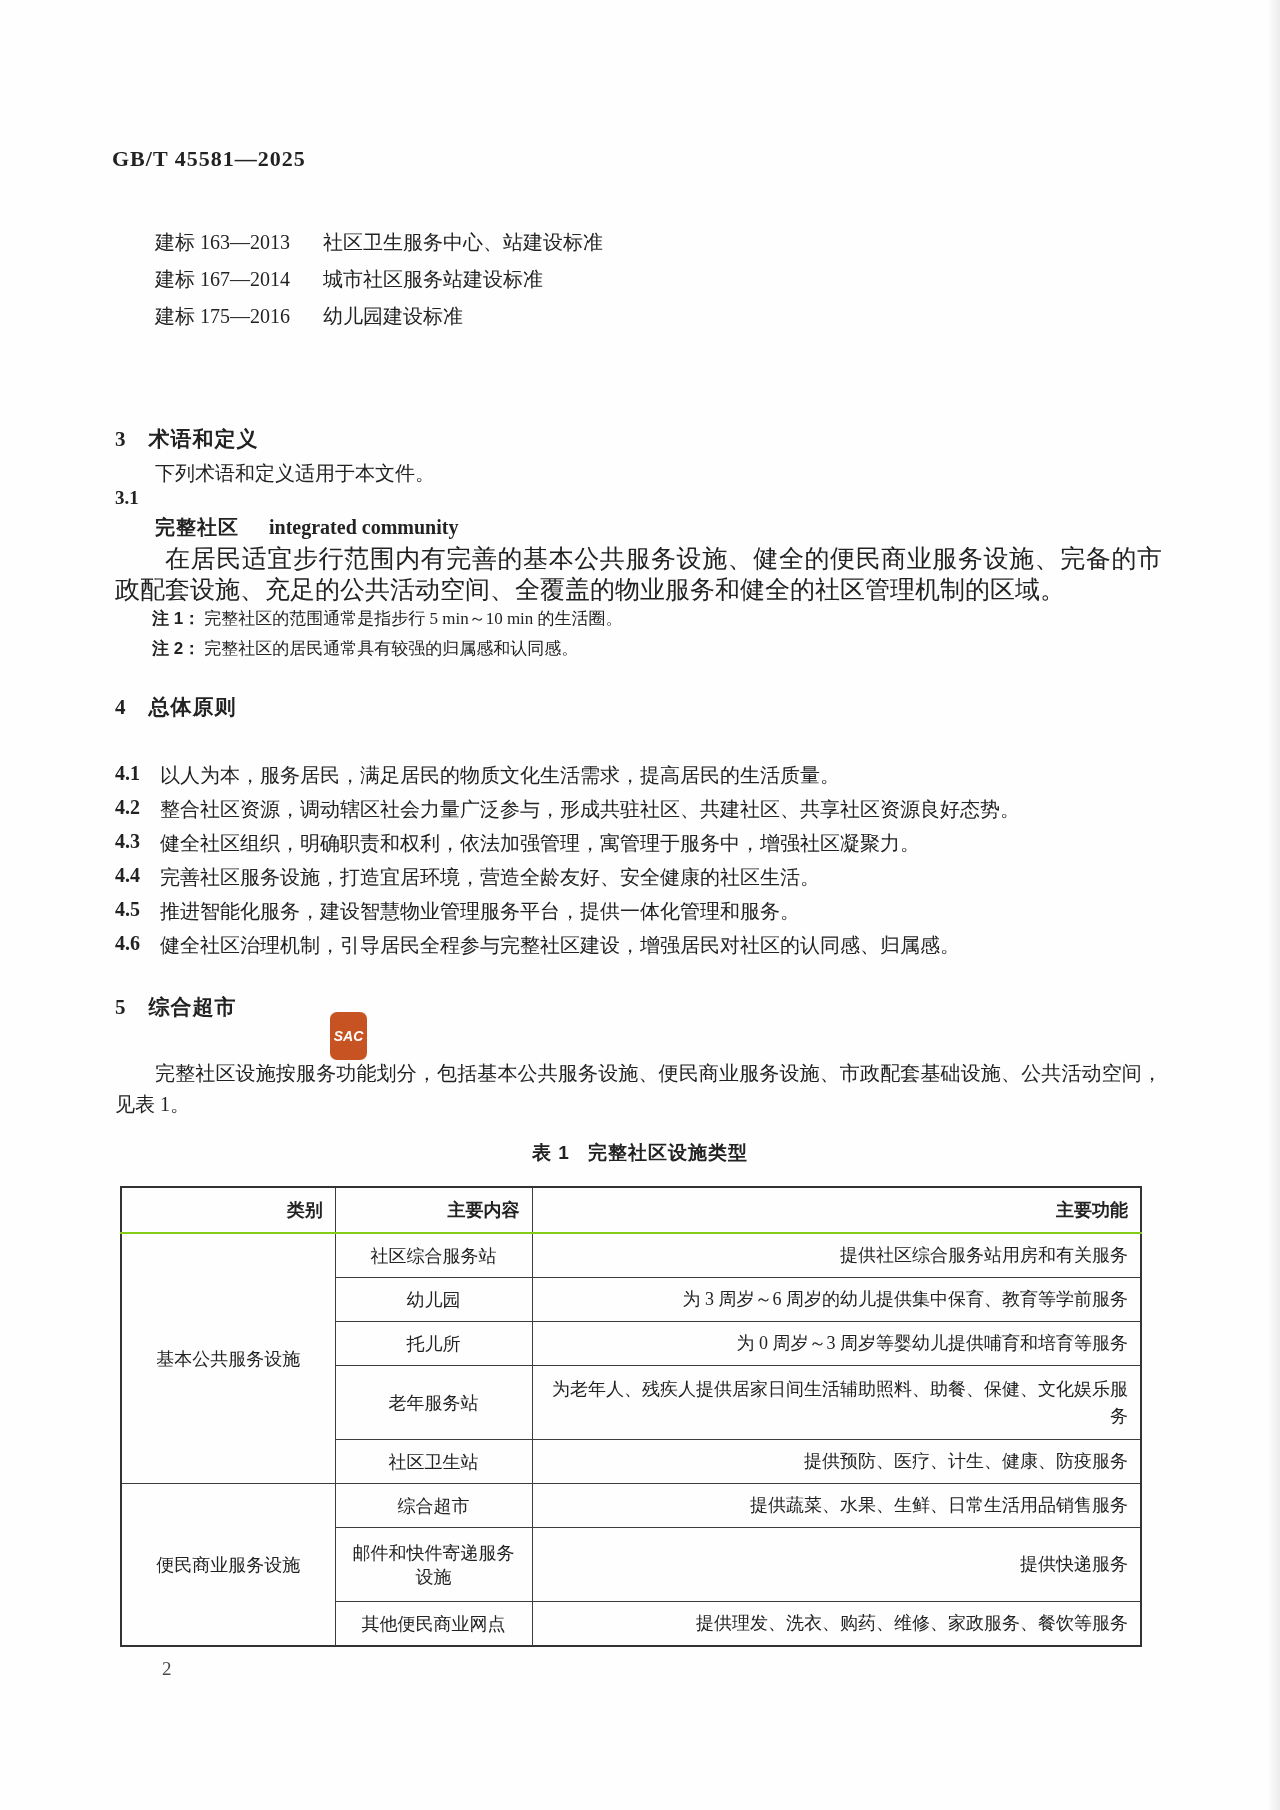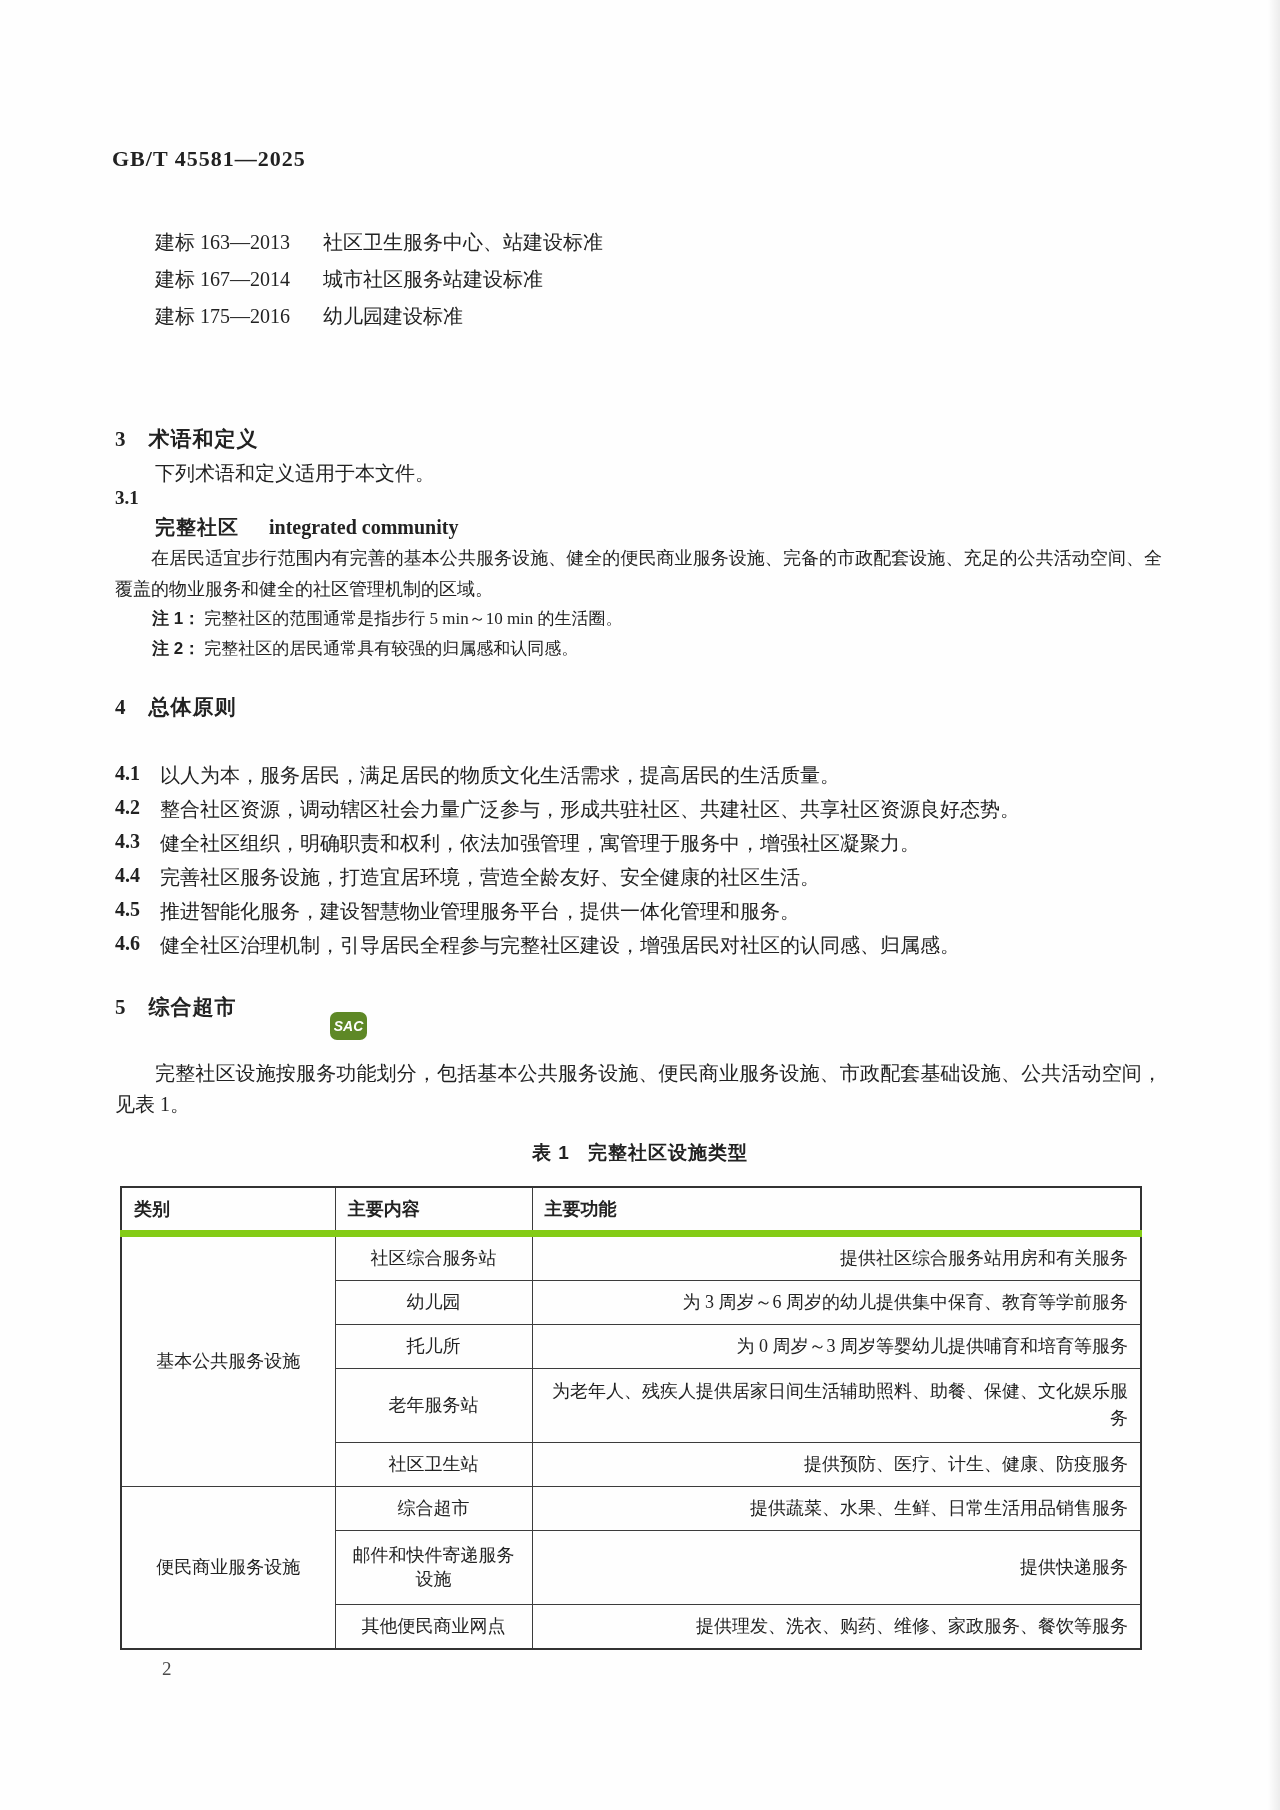--- a/index.html
+++ b/index.html
@@ -38,30 +38,30 @@
   .h3{top:425px;}
   .h4{top:693px;}
   .h5{top:993px;}
   .intro{position:absolute;top:460px;left:115px;width:1047px;font-size:20px;text-indent:2em;}
   .term-num{position:absolute;top:487px;left:115px;font-family:var(--serif);font-weight:bold;font-size:19px;}
   .term-name{position:absolute;top:514px;left:155px;font-size:20px;}
   .term-zh{font-family:Liberation Serif, serif;font-weight:bold;letter-spacing:1px;}
   .term-en{font-family:var(--serif);font-weight:bold;margin-left:30px;}
   .definition{
     position:absolute;top:543px;left:115px;width:1047px;
-    font-size:18px;line-height:31px;text-indent:2em;text-align:justify;
+    font-size:25px;line-height:31px;text-indent:2em;text-align:justify;
   }
   .notes{position:absolute;top:604px;left:152px;font-size:17px;line-height:30px;}
   .note-label{font-family:var(--sans);font-weight:bold;margin-right:4px;}
   .principles{position:absolute;top:762px;left:115px;width:1055px;font-size:20px;}
   .principle{height:34px;display:flex;white-space:nowrap;}
   .clause-num{font-family:var(--serif);font-weight:bold;margin-right:20px;}
   .watermark{
-    position:absolute;top:1012px;left:330px;width:37px;height:28px;
-    border-radius:7px;background:#4d7c0f;opacity:0.9;
+    position:absolute;top:1012px;left:330px;width:37px;height:48px;
+    border-radius:7px;background:#c2410c;opacity:0.9;
     display:flex;align-items:center;justify-content:center;
     color:#ffffff;font-family:var(--sans);font-weight:bold;font-style:italic;font-size:14px;
   }
   .para5{
     position:absolute;top:1058px;left:115px;width:1047px;
     font-size:20px;line-height:31px;text-indent:2em;text-align:justify;
   }
   .table-caption{
     position:absolute;top:1140px;left:0;width:1280px;text-align:center;
     font-family:var(--sans);font-weight:bold;font-size:19px;letter-spacing:1px;
@@ -72,21 +72,21 @@
     border-collapse:collapse;font-size:18px;
   }
   .facility-table th,.facility-table td{
     border:1px solid #3c3c3c;
     padding:8px 12px;
     vertical-align:middle;
   }
   .facility-table{border:2px solid #333;}
   .facility-table thead th{
     font-family:var(--sans);font-weight:bold;font-size:18px;
-    text-align:left;height:46px;border-bottom:7px solid #84cc16;
+    text-align:right;height:46px;border-bottom:2px solid #84cc16;
   }
   .facility-table td.cat{text-align:center;border-right:1px solid #3c3c3c;}
   .facility-table td.item{text-align:center;height:42px;}
   .facility-table td.func{text-align:right;line-height:27px;margin-left:8px;}
   .facility-table tr.tall td{height:74px;}
   .page-num{position:absolute;top:1658px;left:162px;font-size:19px;color:#4a4a4a;}
 </style>
 </head>
 <body>
 

